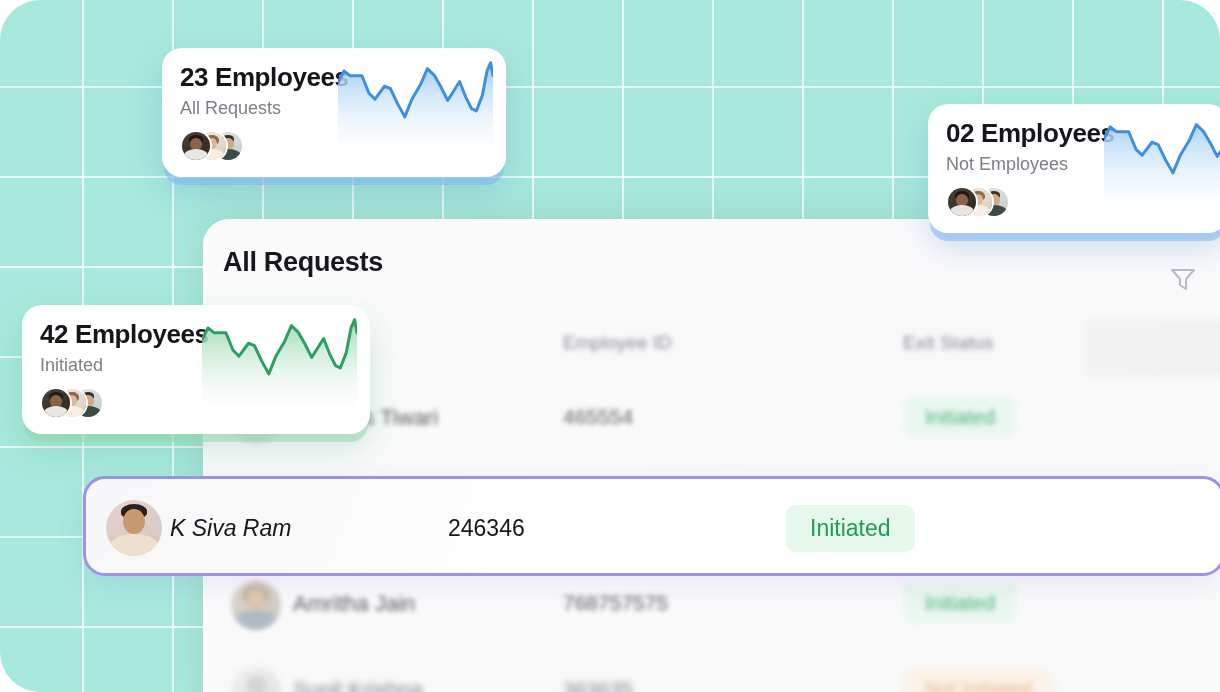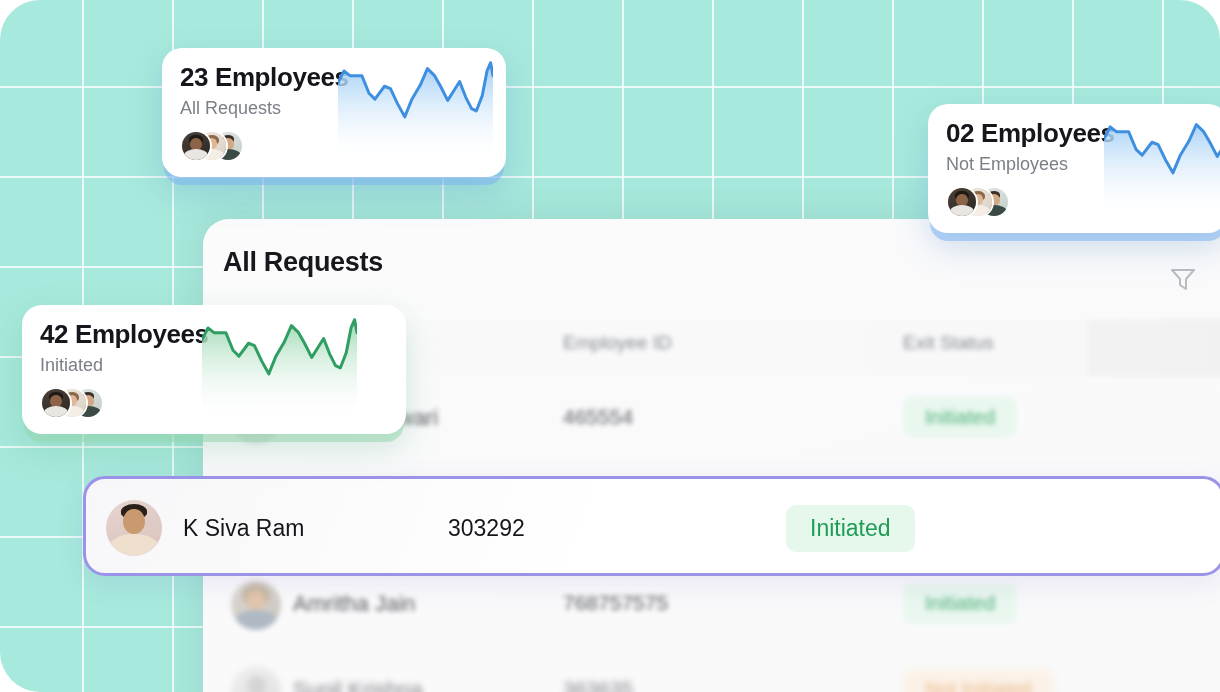--- a/index.html
+++ b/index.html
@@ -145,41 +145,41 @@
     width: 56px; height: 56px;
     border-radius: 50%;
     overflow: hidden;
   }
   .hl-row .cell {
     position: absolute;
     top: 36px;
     font-size: 23px;
     color: #14161b;
   }
-  .hl-row .cell.c-name { left: 97px; }
+  .hl-row .cell.c-name { left: 84px; font-style: italic; }
   .hl-row .cell.c-id   { left: 362px; }
   .hl-row .badge {
     position: absolute;
     left: 700px; top: 26px;
     padding: 10px 24px;
     border-radius: 10px;
     font-size: 23px;
     background: #e6f7ec;
     color: #1f9d55;
   }
 
   
   .stat-card {
     position: absolute;
     background: #ffffff;
     border-radius: 20px;
     overflow: hidden;
   }
   .stat-card.blue  { box-shadow: 0 10px 0 -2px rgba(125,180,240,0.55), 0 14px 34px rgba(90,140,200,0.28); }
-  .stat-card.green { box-shadow: 0 10px 0 -2px rgba(150,215,175,0.55), 0 14px 34px rgba(90,170,130,0.26); padding-left: 36px; }
+  .stat-card.green { box-shadow: 0 10px 0 -2px rgba(150,215,175,0.55), 0 14px 34px rgba(90,170,130,0.26); }
 
   .stat-num {
     position: absolute;
     left: 18px; top: 14px;
     font-size: 26px;
     font-weight: 700;
     color: #14161b;
     letter-spacing: -0.4px;
     white-space: nowrap;
   }
@@ -334,21 +334,21 @@
   <div class="hl-row">
     <div class="avatar">
       <div class="ph p4">
           <div class="bg"></div>
           <div class="hair"></div>
           <div class="head"></div>
           <div class="body"></div>
         </div>
     </div>
     <div class="cell c-name">K Siva Ram</div>
-    <div class="cell c-id">303292</div>
+    <div class="cell c-id">246346</div>
     <div class="badge">Initiated</div>
   </div>
 
   <div class="stat-card blue" id="card-all">
     <div class="stat-num">23 Employees</div>
     <div class="stat-sub">All Requests</div>
     <div class="avatar-stack">
       <div class="av">
           <div class="ph p1">
             <div class="bg"></div>

